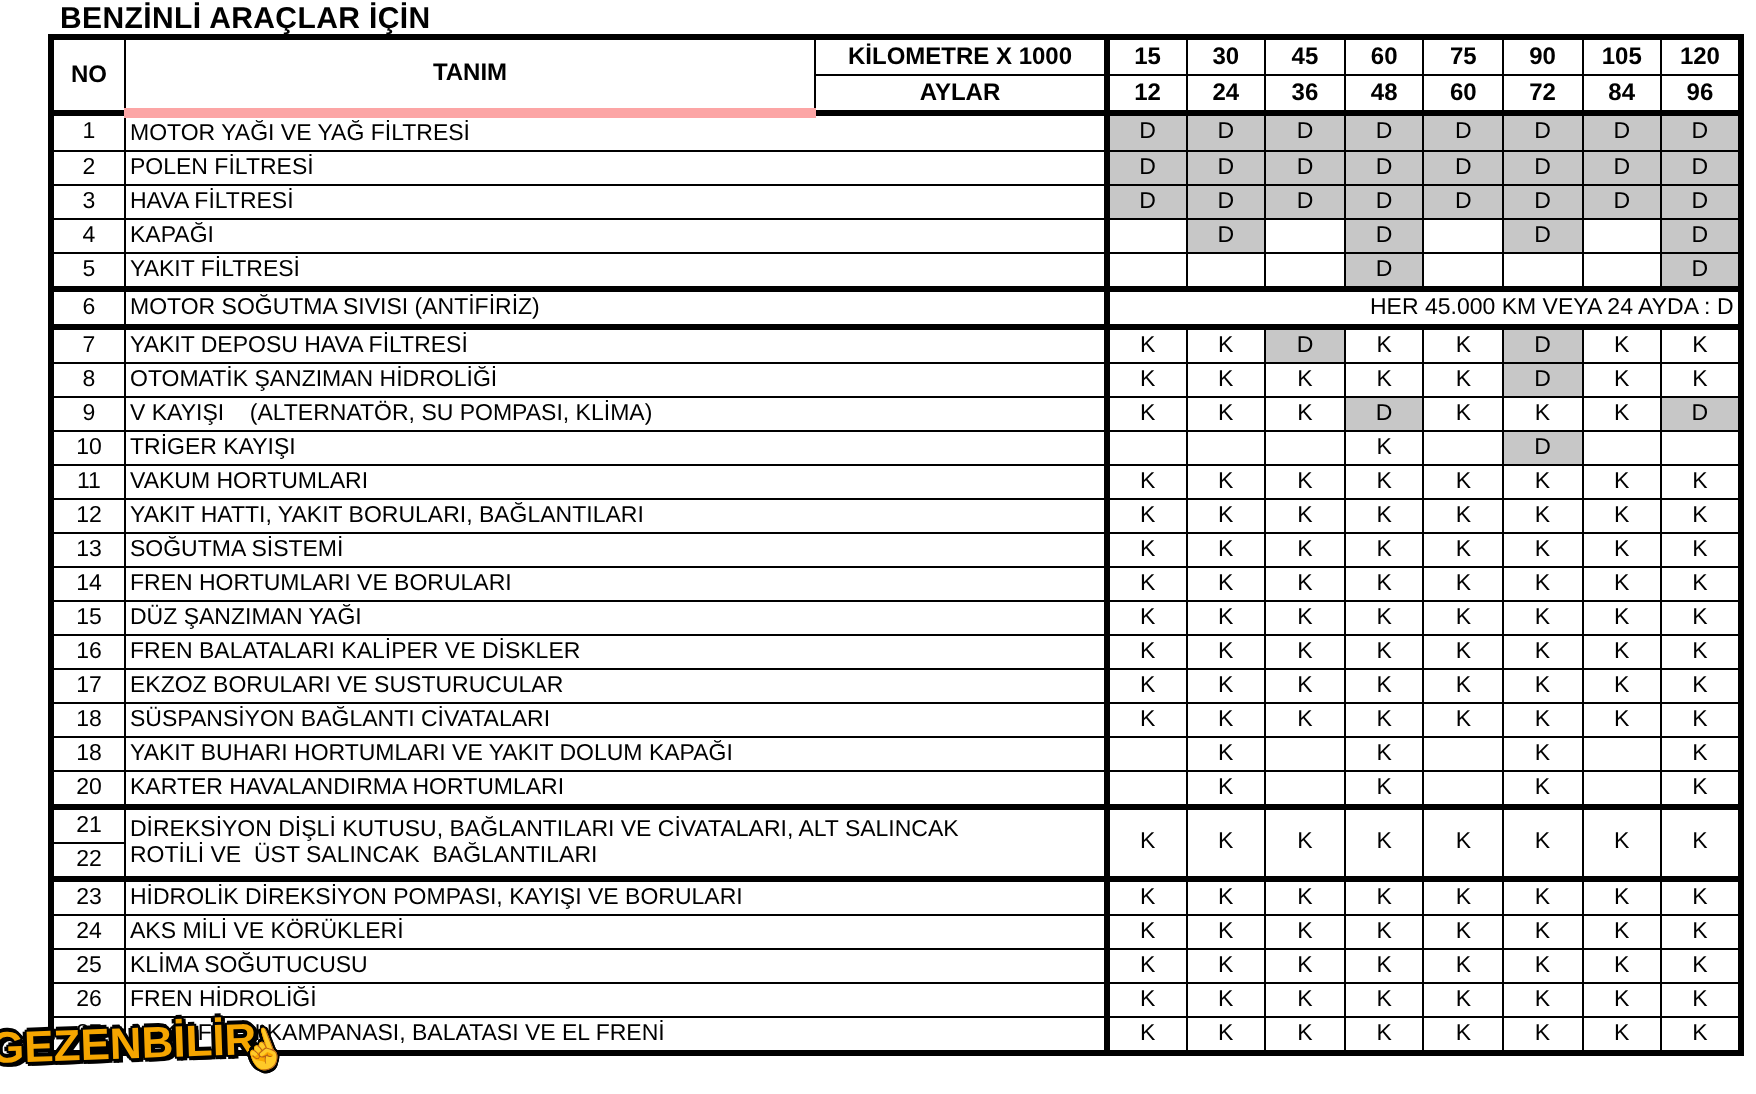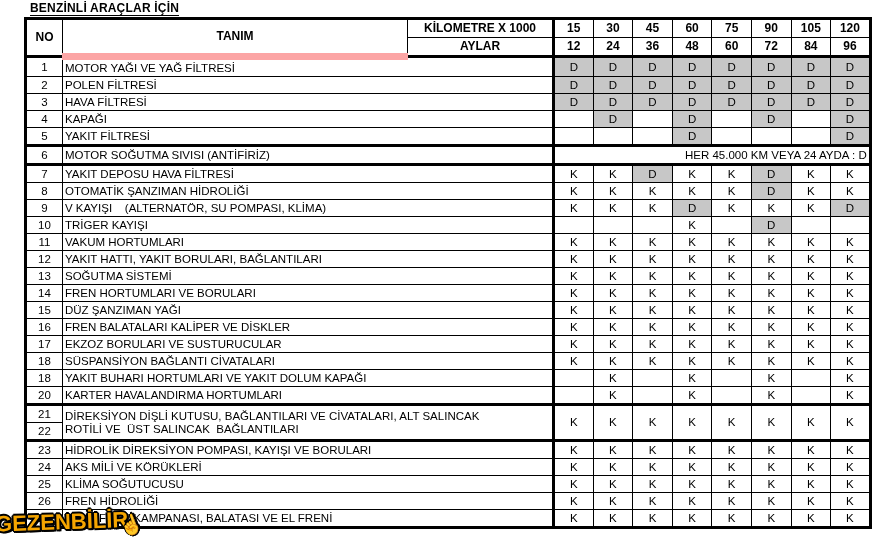--- a/index.html
+++ b/index.html
@@ -7,21 +7,21 @@
     width: 878px; height: 547px;
     background: #ffffff;
     font-family: "Liberation Sans", sans-serif;
     color: #000;
     position: relative;
     overflow: hidden;
   }
   .page-title {
     position: absolute;
     left: 30px; top: 1px;
-    font-size: 12px;
+    font-size: 15px;
     font-weight: bold;
     letter-spacing: 0.2px;
     border-bottom: 1.5px solid #000;
     padding-bottom: 0px;
   }
   table.sched {
     position: absolute;
     left: 24px; top: 17px;
     width: 845px;
     border-collapse: collapse;
@@ -97,21 +97,21 @@
       <col style="width:39.6px">
       <col style="width:39.6px">
     <col style="width:39.6px">
       <col style="width:39.6px">
       <col style="width:39.6px">
       <col style="width:39.6px">
   </colgroup>
   <thead>
     <tr>
       <th rowspan="2" style="border-bottom:3px solid #000">NO</th>
-      <th rowspan="2" style="border-bottom:7px solid #fca5a5">TANIM</th>
+      <th rowspan="2" style="border-bottom:5px solid #fca5a5">TANIM</th>
       <th>KİLOMETRE X 1000</th>
       <th class="vthick">15</th>
       <th>30</th>
       <th>45</th>
       <th>60</th>
       <th>75</th>
       <th>90</th>
       <th>105</th>
       <th>120</th>
     </tr>

